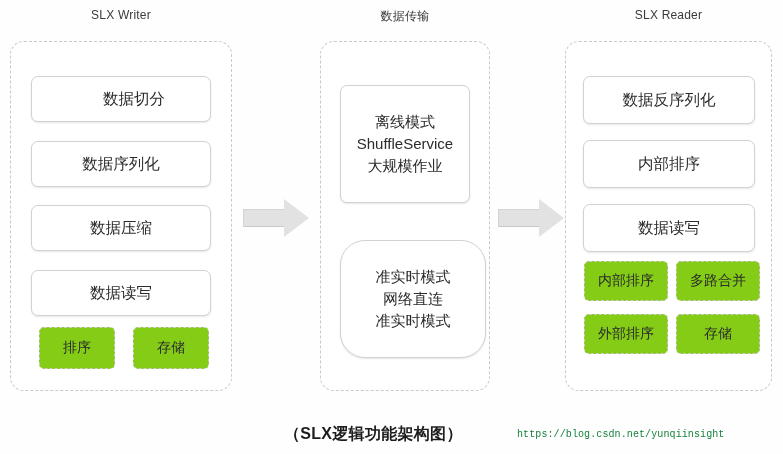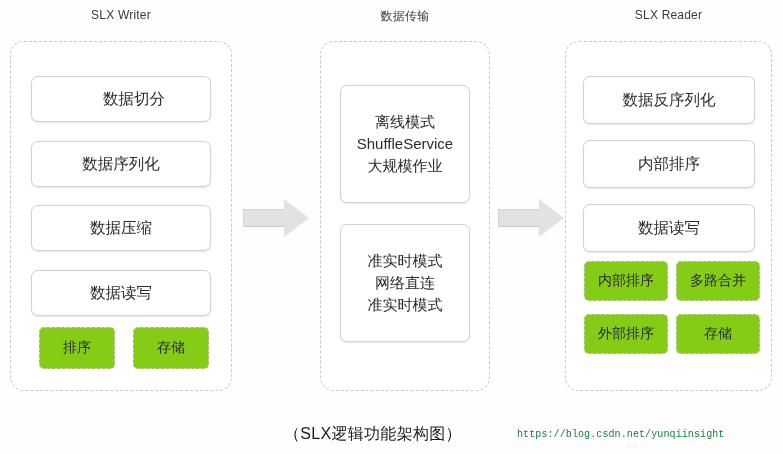--- a/index.html
+++ b/index.html
@@ -106,20 +106,21 @@
     border-left: 25px solid #e2e2e2;
   }
 
   
   .caption {
     position: absolute;
     font-size: 16px;
     color: #1c1c1c;
     white-space: nowrap;
     letter-spacing: 0.3px;
+    font-weight: bold;
   }
   .watermark {
     position: absolute;
     font-size: 10px;
     color: #15803d;
     white-space: nowrap;
     letter-spacing: 0.1px;
     font-family: Liberation Mono, monospace;
   }
 </style>
@@ -148,21 +149,21 @@
   </div>
 
   <div class="container" style="left:320px; top:41px; width:170px; height:350px;"></div>
 
   <div class="card multiline" style="left:340px; top:85px; width:130px; height:118px;">
     <span>离线模式</span>
     <span>ShuffleService</span>
     <span>大规模作业</span>
   </div>
 
-  <div class="card multiline" style="left:340px; top:224px; width:130px; height:118px;">
+  <div class="card multiline" style="left:340px; top:240px; width:146px; height:118px;border-radius:25px;">
     <span>准实时模式</span>
     <span>网络直连</span>
     <span>准实时模式</span>
   </div>
 
   <div class="arrow" style="left:498px; top:199px;">
     <div class="shaft"></div>
     <div class="head"></div>
   </div>
 

